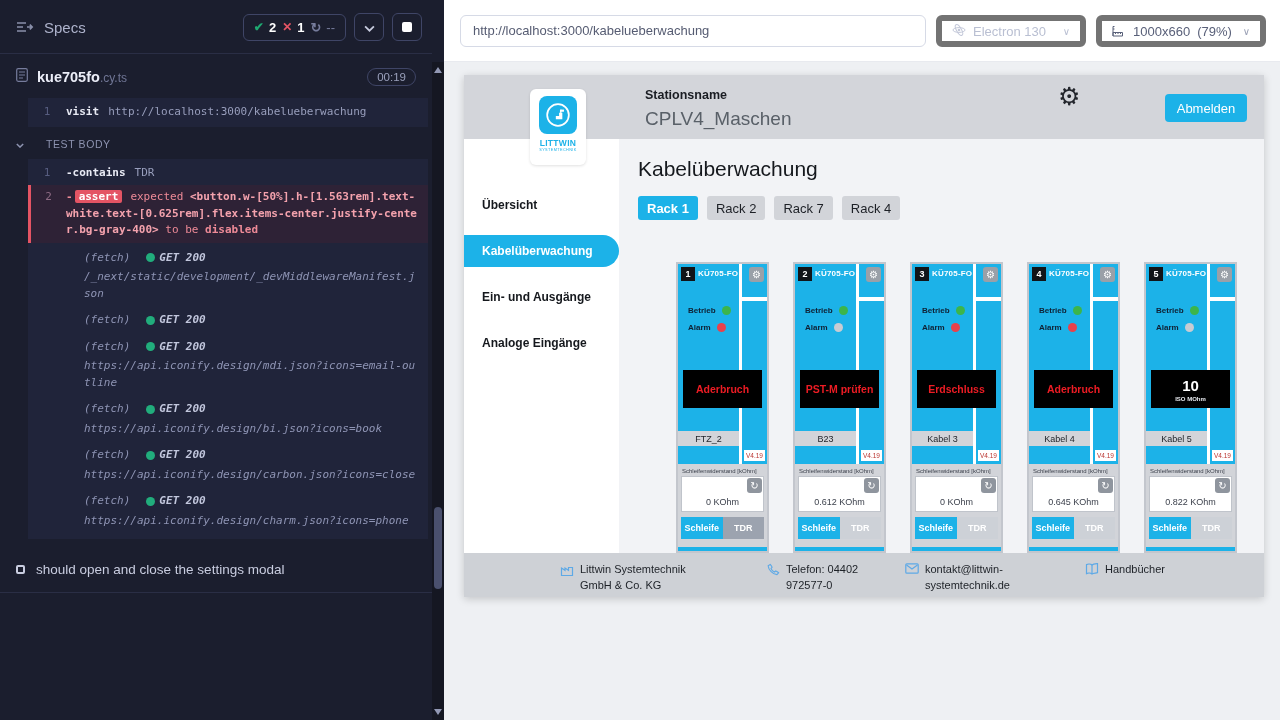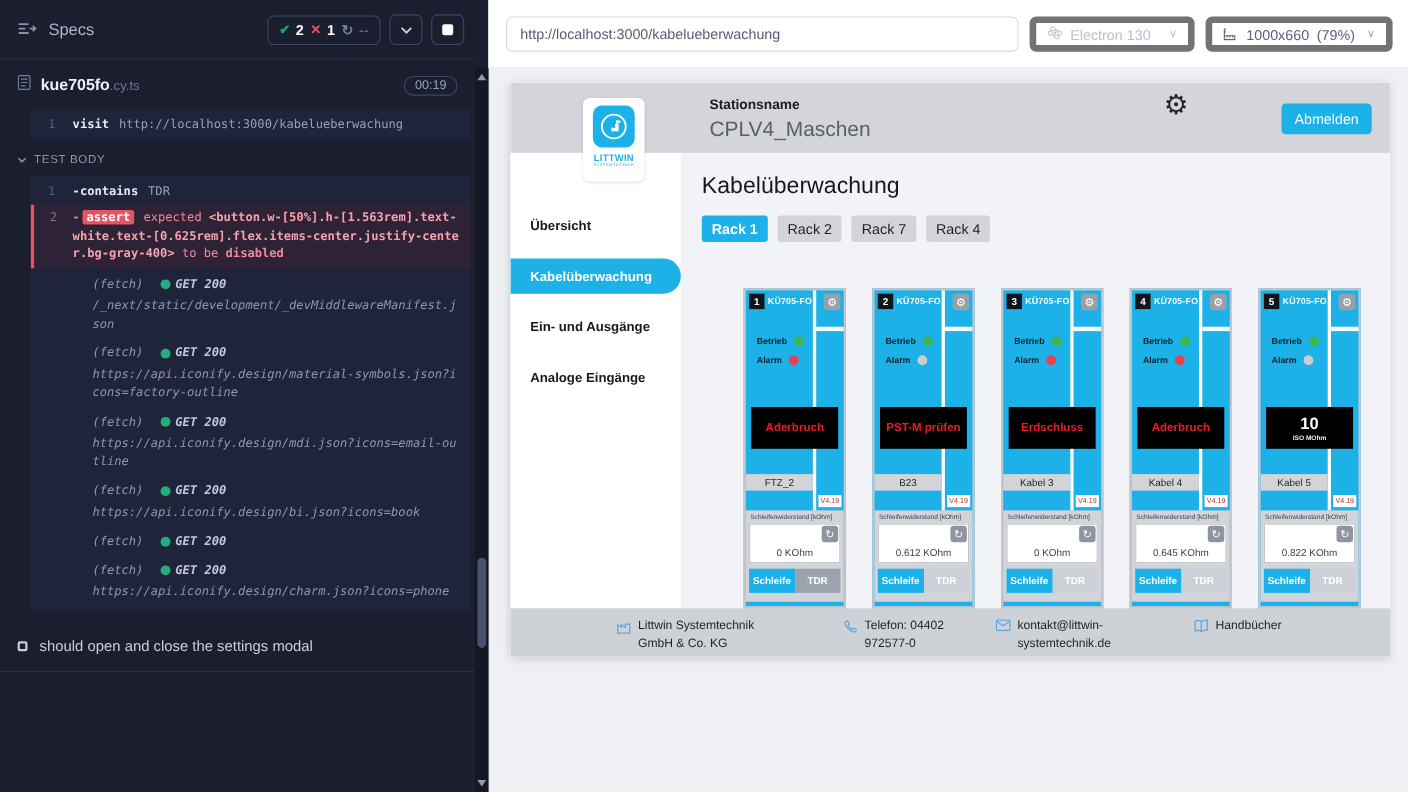--- a/index.html
+++ b/index.html
@@ -34,21 +34,21 @@
   .spec-row { display:flex; align-items:center; gap:9px; padding:14px 16px 12px; }
   .spec-name { font-size:14.5px; font-weight:bold; color:#eceef8; }
   .spec-ext { font-size:12px; color:#707695; }
   .spec-time { margin-left:auto; border:1px solid #3f4566; border-radius:20px; padding:2px 9px; font-size:11.5px; color:#9aa0bb; }
   .cmd-block { margin:0 4px 0 28px; background:#20243a; font-family:"DejaVu Sans Mono", monospace; font-size:11px; line-height:1.5; padding:2px 0; }
   .cmd-row { display:flex; padding:4px 10px 4px 0; }
   .cmd-row .ln { width:38px; min-width:38px; text-align:center; color:#575d80; }
   .cmd-row .bd { flex:1; word-break:break-word; color:#989ebc; }
   .cname { color:#e8eaf4; font-weight:bold; }
   .carg { color:#989ebc; margin-left:9px; }
-  .section-head { display:flex; align-items:center; gap:7px; padding:11px 4px 9px 16px; font-size:10.5px; letter-spacing:.6px; color:#8d93b0;text-align:center; }
+  .section-head { display:flex; align-items:center; gap:22px; padding:11px 4px 9px 16px; font-size:10.5px; letter-spacing:.6px; color:#8d93b0;text-align:center; }
   .fail { background:#2e2236; border-left:3px solid var(--fail-red); }
   .fail .ln { width:35px; min-width:35px; color:#8d6b84; }
   .fail .bd { color:#ee8a97; font-weight:bold; }
   .chip { background:var(--fail-red); color:#fff; padding:0 4px; border-radius:2px; margin-right:8px; }
   .a-pre { margin-right:2px; }
   .a-exp { font-weight:normal; }
   .a-sel { word-break:break-all; color:#f4a2ad; }
   .fetch-row { padding:7px 10px 3px 56px; color:#8e94b4; font-style:italic; }
   .fetch-head { display:flex; align-items:center; }
   .fetch-dot { width:9px; height:9px; border-radius:50%; background:#21ad7c; margin:0 4px 0 16px; }
@@ -222,21 +222,20 @@
             <span class="fetch-status">GET 200</span>
           </span>
         <span class="fetch-url">/_next/static/development/_devMiddlewareManifest.json</span>
       </div>
       <div class="fetch-row">
         <span class="fetch-head">
             <span>(fetch)</span>
             <span class="fetch-dot"></span>
             <span class="fetch-status">GET 200</span>
           </span>
-        <span class="fetch-url">https://api.iconify.design/material-symbols.json?icons=factory-outline</span>
       </div>
       <div class="fetch-row">
         <span class="fetch-head">
             <span>(fetch)</span>
             <span class="fetch-dot"></span>
             <span class="fetch-status">GET 200</span>
           </span>
         <span class="fetch-url">https://api.iconify.design/mdi.json?icons=email-outline</span>
       </div>
       <div class="fetch-row">
@@ -246,20 +245,21 @@
             <span class="fetch-status">GET 200</span>
           </span>
         <span class="fetch-url">https://api.iconify.design/bi.json?icons=book</span>
       </div>
       <div class="fetch-row">
         <span class="fetch-head">
             <span>(fetch)</span>
             <span class="fetch-dot"></span>
             <span class="fetch-status">GET 200</span>
           </span>
+        <span class="fetch-url">https://api.iconify.design/carbon.json?icons=close</span>
       </div>
       <div class="fetch-row" style="padding-bottom:8px">
         <span class="fetch-head">
             <span>(fetch)</span>
             <span class="fetch-dot"></span>
             <span class="fetch-status">GET 200</span>
           </span>
         <span class="fetch-url">https://api.iconify.design/charm.json?icons=phone</span>
       </div>
     </div>

